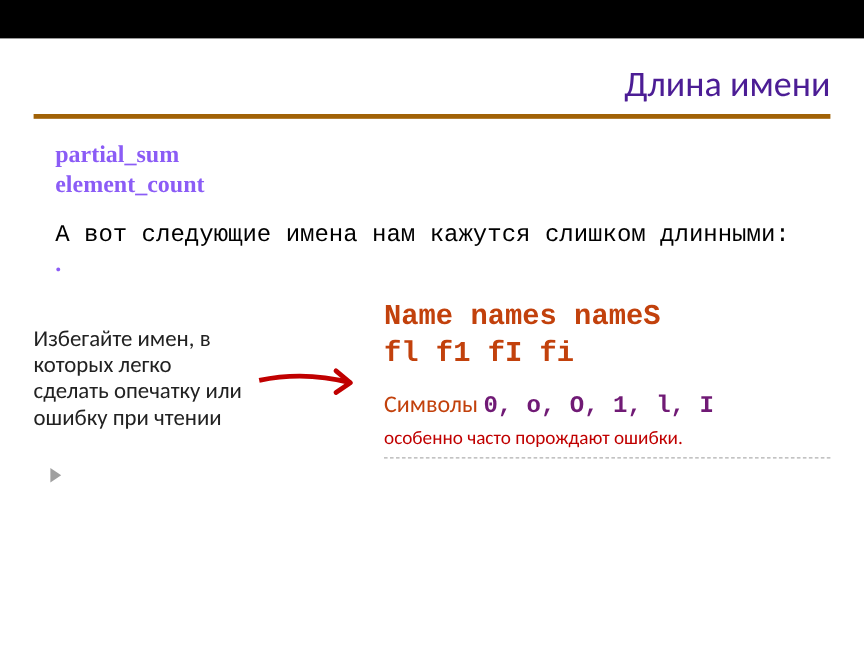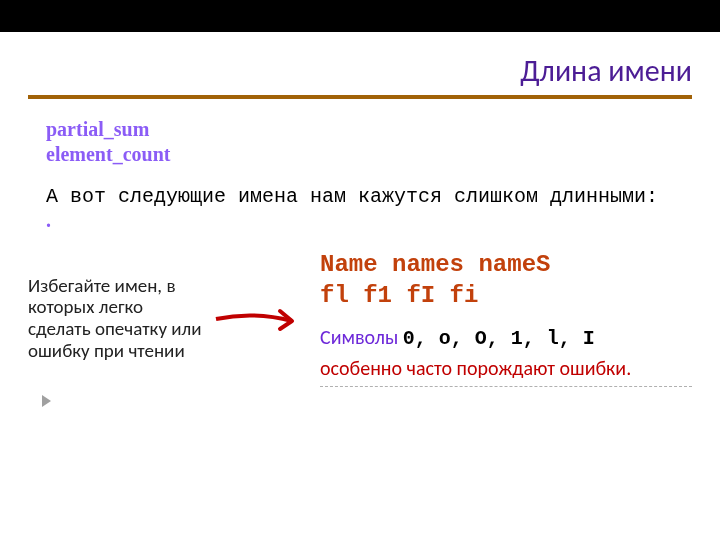--- a/index.html
+++ b/index.html
@@ -71,29 +71,29 @@
     font-size: 24px;
     font-weight: bold;
     color: #c2410c;
     line-height: 1.3;
   }
   .sym-line {
     font-family: Calibri, Arial, sans-serif;
     font-size: 20px;
     margin-top: 14px;
   }
-  .sym-word { color: #6d28d9; }
+  .sym-word { color: #c2410c; }
   .sym-code {
     font-family: Consolas, 'Courier New', monospace;
-    color: #000000;
+    color: #701a75;
     font-weight: bold;
   }
   .red-note {
     font-family: Calibri, Arial, sans-serif;
-    font-size: 20px;
+    font-size: 16px;
     color: #c00000;
     margin-top: 6px;
     padding-bottom: 6px;
     border-bottom: 1px dashed #b0b0b0;
   }
   .bullet {
     margin-top: 8px;
     margin-left: 14px;
     width: 0; height: 0;
     border-top: 6px solid transparent;

